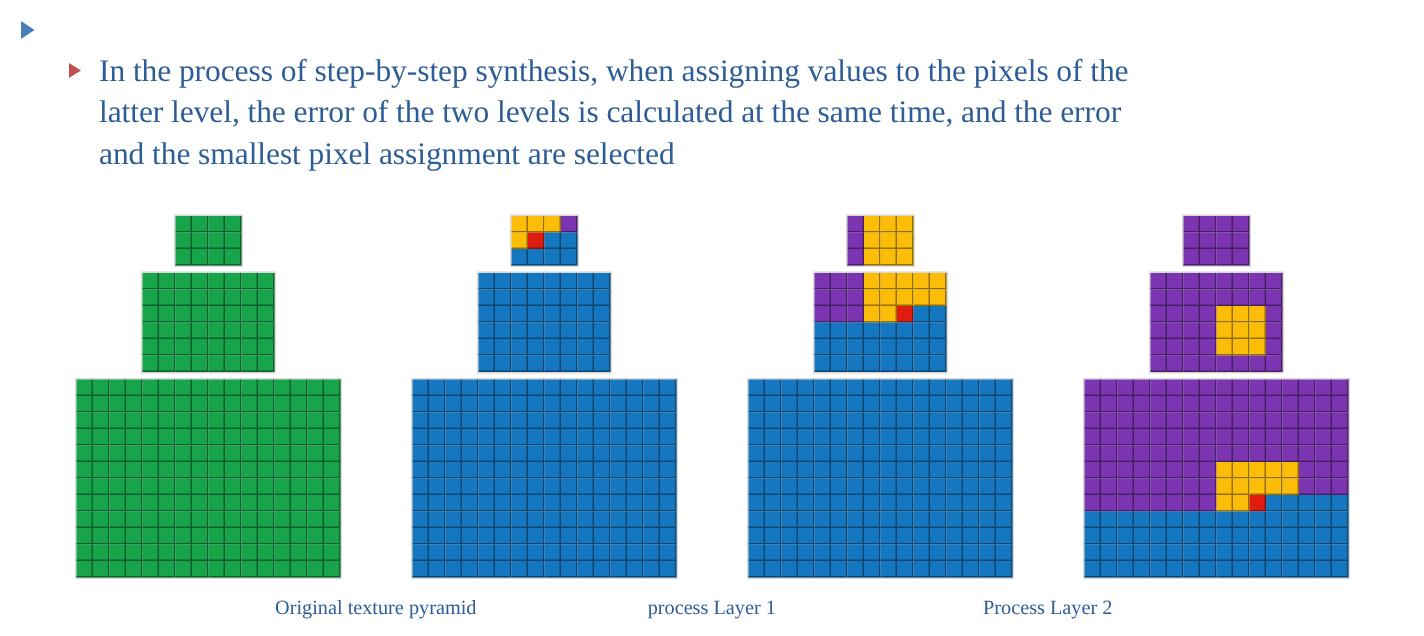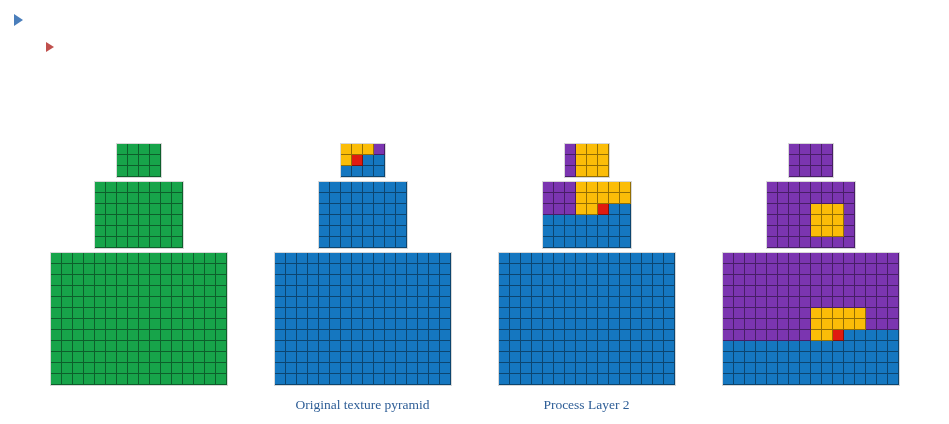--- a/index.html
+++ b/index.html
@@ -117,20 +117,21 @@
 </style>
 </head>
 <body>
 
 <div class="bullet-row bullet-l1">
   <span class="tri"></span>
 </div>
 
 <div class="bullet-row bullet-l2">
   <span class="tri red"></span>
+  <span class="body-text">In the process of step-by-step synthesis, when assigning values to the pixels of the latter level, the error of the two levels is calculated at the same time, and the error and the smallest pixel assignment are selected</span>
 </div>
 
 <div class="figure">
   <div class="pyramids" id="pyramids">
       <div class="pyramid">
         <div class="level" style="grid-template-columns: repeat(4, 11px);">
           <div class="cell c-green" style="background: rgb(23, 164, 74);"></div>
           <div class="cell c-green" style="background: rgb(23, 164, 74);"></div>
           <div class="cell c-green" style="background: rgb(23, 164, 74);"></div>
           <div class="cell c-green" style="background: rgb(23, 164, 74);"></div>
@@ -1164,15 +1165,16 @@
           <div class="cell c-blue" style="background: rgb(21, 119, 192);"></div>
           <div class="cell c-blue" style="background: rgb(21, 119, 192);"></div>
           <div class="cell c-blue" style="background: rgb(21, 119, 192);"></div>
           <div class="cell c-blue" style="background: rgb(21, 119, 192);"></div>
           <div class="cell c-blue" style="background: rgb(21, 119, 192);"></div>
         </div>
       </div>
     </div>
   <div class="captions" id="captions">
       <div class="caption" style="width: 178px;">Original texture pyramid</div>
+      <div class="caption" style="width: 178px;">process Layer 1</div>
       <div class="caption" style="width: 178px;">Process Layer 2</div>
     </div>
 </div>
 
 </body></html>

